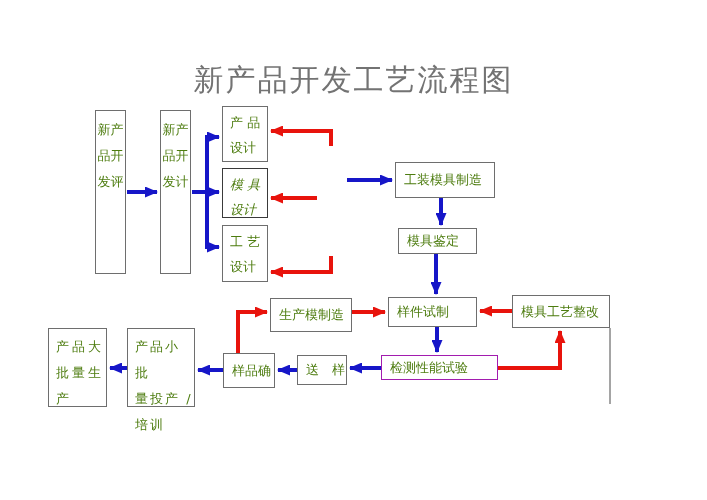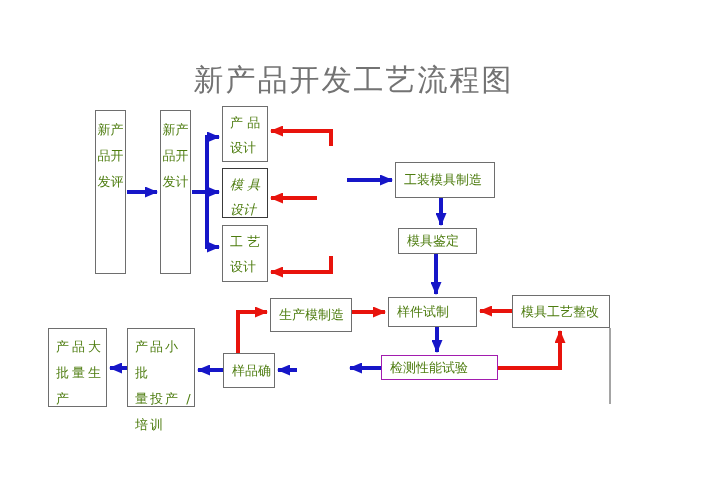--- a/index.html
+++ b/index.html
@@ -97,20 +97,21 @@
   <div class="node h1" style="left:398px;top:228px;width:79px;height:26px">模具鉴定</div>
 
   <div class="node h1" style="left:388px;top:297px;width:89px;height:30px">样件试制</div>
 
   <div class="node h1" style="left:512px;top:295px;width:98px;height:33px">模具工艺整改</div>
 
   <div class="node h1" style="left:270px;top:298px;width:82px;height:34px">生产模制造</div>
 
   <div class="node h1 testbox" style="left:381px;top:355px;width:117px;height:25px">检测性能试验</div>
 
+  <div class="node h1" style="left:297px;top:355px;width:50px;height:30px">送　样</div>
 
   <div class="node h1" style="left:223px;top:353px;width:52px;height:35px">样品确</div>
 
   <div class="node m3" style="left:127px;top:328px;width:68px;height:79px">产品小批
 量投产 /
 培训</div>
 
   <div class="node m3" style="left:48px;top:328px;width:59px;height:79px;letter-spacing:3px">产品大
 批量生
 产</div>

